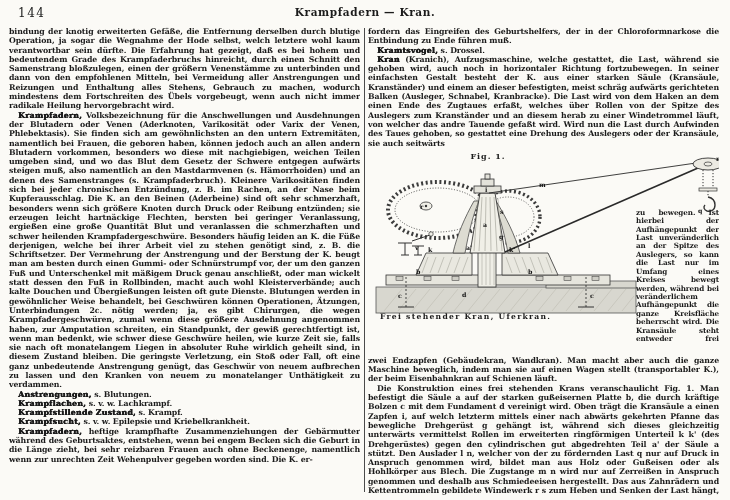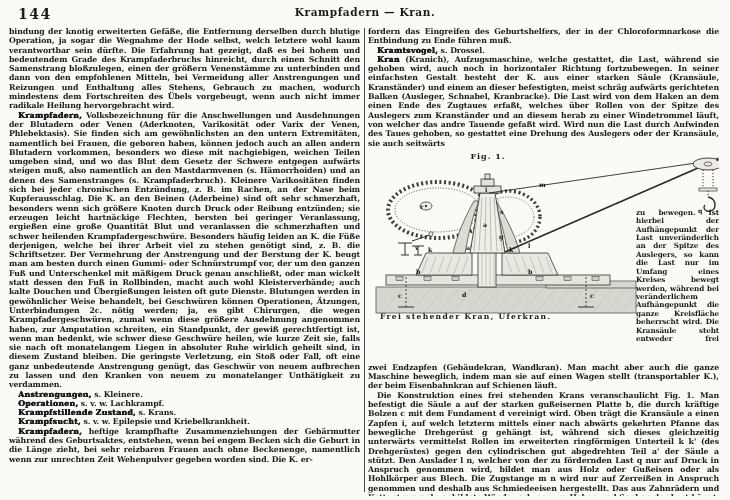--- a/index.html
+++ b/index.html
@@ -1,30 +1,30 @@
 <!DOCTYPE html>
 <html><head>
 <meta charset="utf-8">
 <style>
   html,body{margin:0;padding:0;background:#dedede;}
   .page{position:relative;width:730px;height:500px;background:#fbfaf6;overflow:hidden;
         font-family:"DejaVu Serif",serif;color:#1b1b1b;}
   .page-header{position:absolute;top:6px;left:0;right:0;height:18px;}
-  .page-number{position:absolute;left:18px;top:0;font-size:14px;font-weight:bold;letter-spacing:1.5px;}
+  .page-number{position:absolute;left:18px;top:0;font-size:12px;font-weight:normal;letter-spacing:1.5px;}
   .running-head{position:absolute;left:0;right:0;top:0;text-align:center;font-size:10.5px;
         font-weight:bold;letter-spacing:.6px;}
   .columns{position:absolute;top:27px;left:9px;right:9px;bottom:4px;display:flex;}
   .col{width:351px;overflow:hidden;}
   .divider{width:1px;background:#4a4a4a;margin:1px 3px 4px 4px;}
   .col p{margin:0;font-size:7.8px;line-height:9.3px;text-align:justify;font-weight:bold;
         letter-spacing:-0.1px;}
   .col p.indent{text-indent:9px;}
   .lead{letter-spacing:.25px;text-shadow:.45px 0 currentColor,.2px 0 currentColor;}
   
-  .figure{position:relative;height:193px;margin:3px 0 19px;}
+  .figure{position:relative;height:193px;margin:3px 0 12px;}
   .fig-label{position:absolute;left:50px;top:0;width:140px;text-align:center;
         font-size:8px;font-weight:bold;letter-spacing:1px;}
   .crane{position:absolute;left:0;top:4px;}
   .fig-side{position:absolute;right:0;top:58px;width:83px;height:134px;overflow:hidden;
         font-size:7.2px;line-height:8.4px;text-align:justify;font-weight:bold;letter-spacing:-0.1px;}
   .fig-caption{position:absolute;left:12px;top:161px;width:240px;font-size:7.6px;
         font-weight:bold;letter-spacing:1.3px;}
   .crane text{font-size:6.3px;font-weight:bold;fill:#141414;}
 </style>
 </head>
@@ -35,23 +35,23 @@
   <div class="page-header">
     <span class="page-number">144</span>
     <span class="running-head">Krampfadern — Kran.</span>
   </div>
 
   <div class="columns">
 
     <div class="col">
       <p><span>bindung der knotig erweiterten Gefäße, die Entfernung derselben durch blutige Operation, ja sogar die Wegnahme der Hode selbst, welch letztere wohl kaum verantwortbar sein dürfte. Die Erfahrung hat gezeigt, daß es bei hohem und bedeutendem Grade des Krampfaderbruchs hinreicht, durch einen Schnitt den Samenstrang bloßzulegen, einen der größern Venenstämme zu unterbinden und dann von den empfohlenen Mitteln, bei Vermeidung aller Anstrengungen und Reizungen und Enthaltung alles Stehens, Gebrauch zu machen, wodurch mindestens dem Fortschreiten des Übels vorgebeugt, wenn auch nicht immer radikale Heilung hervorgebracht wird.</span></p>
       <p class="indent"><span class="lead">Krampfadern,</span><span> Volksbezeichnung für die Anschwellungen und Ausdehnungen der Blutadern oder Venen (Aderknoten, Varikosität oder Varix der Venen, Phlebektasis). Sie finden sich am gewöhnlichsten an den untern Extremitäten, namentlich bei Frauen, die geboren haben, können jedoch auch an allen andern Blutadern vorkommen, besonders wo diese mit nachgiebigen, weichen Teilen umgeben sind, und wo das Blut dem Gesetz der Schwere entgegen aufwärts steigen muß, also namentlich an den Mastdarmvenen (s. Hämorrhoiden) und an denen des Samenstranges (s. Krampfaderbruch). Kleinere Varikositäten finden sich bei jeder chronischen Entzündung, z. B. im Rachen, an der Nase beim Kupferausschlag. Die K. an den Beinen (Aderbeine) sind oft sehr schmerzhaft, besonders wenn sich größere Knoten durch Druck oder Reibung entzünden; sie erzeugen leicht hartnäckige Flechten, bersten bei geringer Veranlassung, ergießen eine große Quantität Blut und veranlassen die schmerzhaften und schwer heilenden Krampfadergeschwüre. Besonders häufig leiden an K. die Füße derjenigen, welche bei ihrer Arbeit viel zu stehen genötigt sind, z. B. die Schriftsetzer. Der Vermehrung der Anstrengung und der Berstung der K. beugt man am besten durch einen Gummi- oder Schnürstrumpf vor, der um den ganzen Fuß und Unterschenkel mit mäßigem Druck genau anschließt, oder man wickelt statt dessen den Fuß in Rollbinden, macht auch wohl Kleisterverbände; auch kalte Douchen und Übergießungen leisten oft gute Dienste. Blutungen werden in gewöhnlicher Weise behandelt, bei Geschwüren können Operationen, Ätzungen, Unterbindungen 2c. nötig werden; ja, es gibt Chirurgen, die wegen Krampfadergeschwüren, zumal wenn diese größere Ausdehnung angenommen haben, zur Amputation schreiten, ein Standpunkt, der gewiß gerechtfertigt ist, wenn man bedenkt, wie schwer diese Geschwüre heilen, wie kurze Zeit sie, falls sie nach oft monatelangem Liegen in absoluter Ruhe wirklich geheilt sind, in diesem Zustand bleiben. Die geringste Verletzung, ein Stoß oder Fall, oft eine ganz unbedeutende Anstrengung genügt, das Geschwür von neuem aufbrechen zu lassen und den Kranken von neuem zu monatelanger Unthätigkeit zu verdammen.</span></p>
-      <p class="indent"><span class="lead">Anstrengungen,</span><span> s. Kleinere.</span></p>
-      <p class="indent"><span class="lead">Operationen,</span><span> s. v. w. Lachkrampf.</span></p>
-      <p class="indent"><span class="lead">Krampfstillende Zustand,</span><span> s. Krans.</span></p>
+      <p class="indent"><span class="lead">Anstrengungen,</span><span> s. Blutungen.</span></p>
+      <p class="indent"><span class="lead">Krampflachen,</span><span> s. v. w. Lachkrampf.</span></p>
+      <p class="indent"><span class="lead">Krampfstillende Zustand,</span><span> s. Krampf.</span></p>
       <p class="indent"><span class="lead">Krampfsucht,</span><span> s. v. w. Epilepsie und Kriebelkrankheit.</span></p>
       <p class="indent"><span class="lead">Krampfadern,</span><span> heftige krampfhafte Zusammenziehungen der Gebärmutter während des Geburtsaktes, entstehen, wenn bei engem Becken sich die Geburt in die Länge zieht, bei sehr reizbaren Frauen auch ohne Beckenenge, namentlich wenn zur unrechten Zeit Wehenpulver gegeben worden sind. Die K. er-</span></p>
     </div>
 
     <div class="divider"></div>
 
     <div class="col">
       <p><span>fordern das Eingreifen des Geburtshelfers, der in der Chloroformnarkose die Entbindung zu Ende führen muß.</span></p>
       <p class="indent"><span class="lead">Kramtsvogel,</span><span> s. Drossel.</span></p>
       <p class="indent"><span class="lead">Kran</span><span> (Kranich), Aufzugsmaschine, welche gestattet, die Last, während sie gehoben wird, auch noch in horizontaler Richtung fortzubewegen. In seiner einfachsten Gestalt besteht der K. aus einer starken Säule (Kransäule, Kranständer) und einem an dieser befestigten, meist schräg aufwärts gerichteten Balken (Ausleger, Schnabel, Kranbracke). Die Last wird von dem Haken an dem einen Ende des Zugtaues erfaßt, welches über Rollen von der Spitze des Auslegers zum Kranständer und an diesem herab zu einer Windetrommel läuft, von welcher das andre Tauende gefaßt wird. Wird nun die Last durch Aufwinden des Taues gehoben, so gestattet eine Drehung des Auslegers oder der Kransäule, sie auch seitwärts</span></p>

